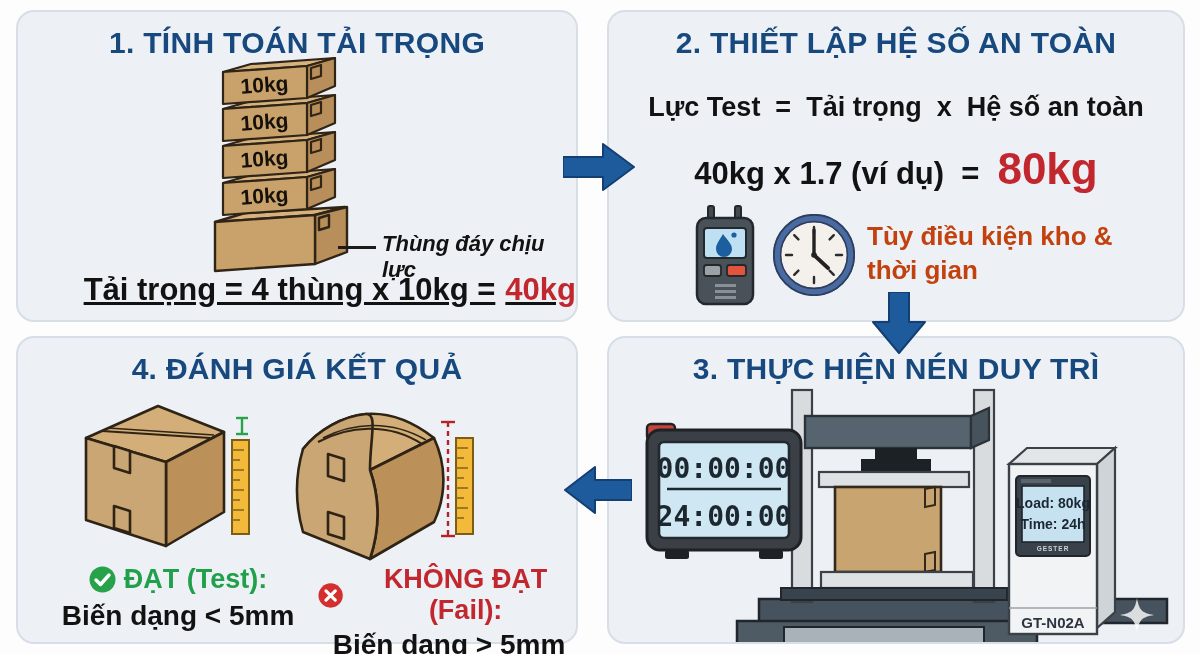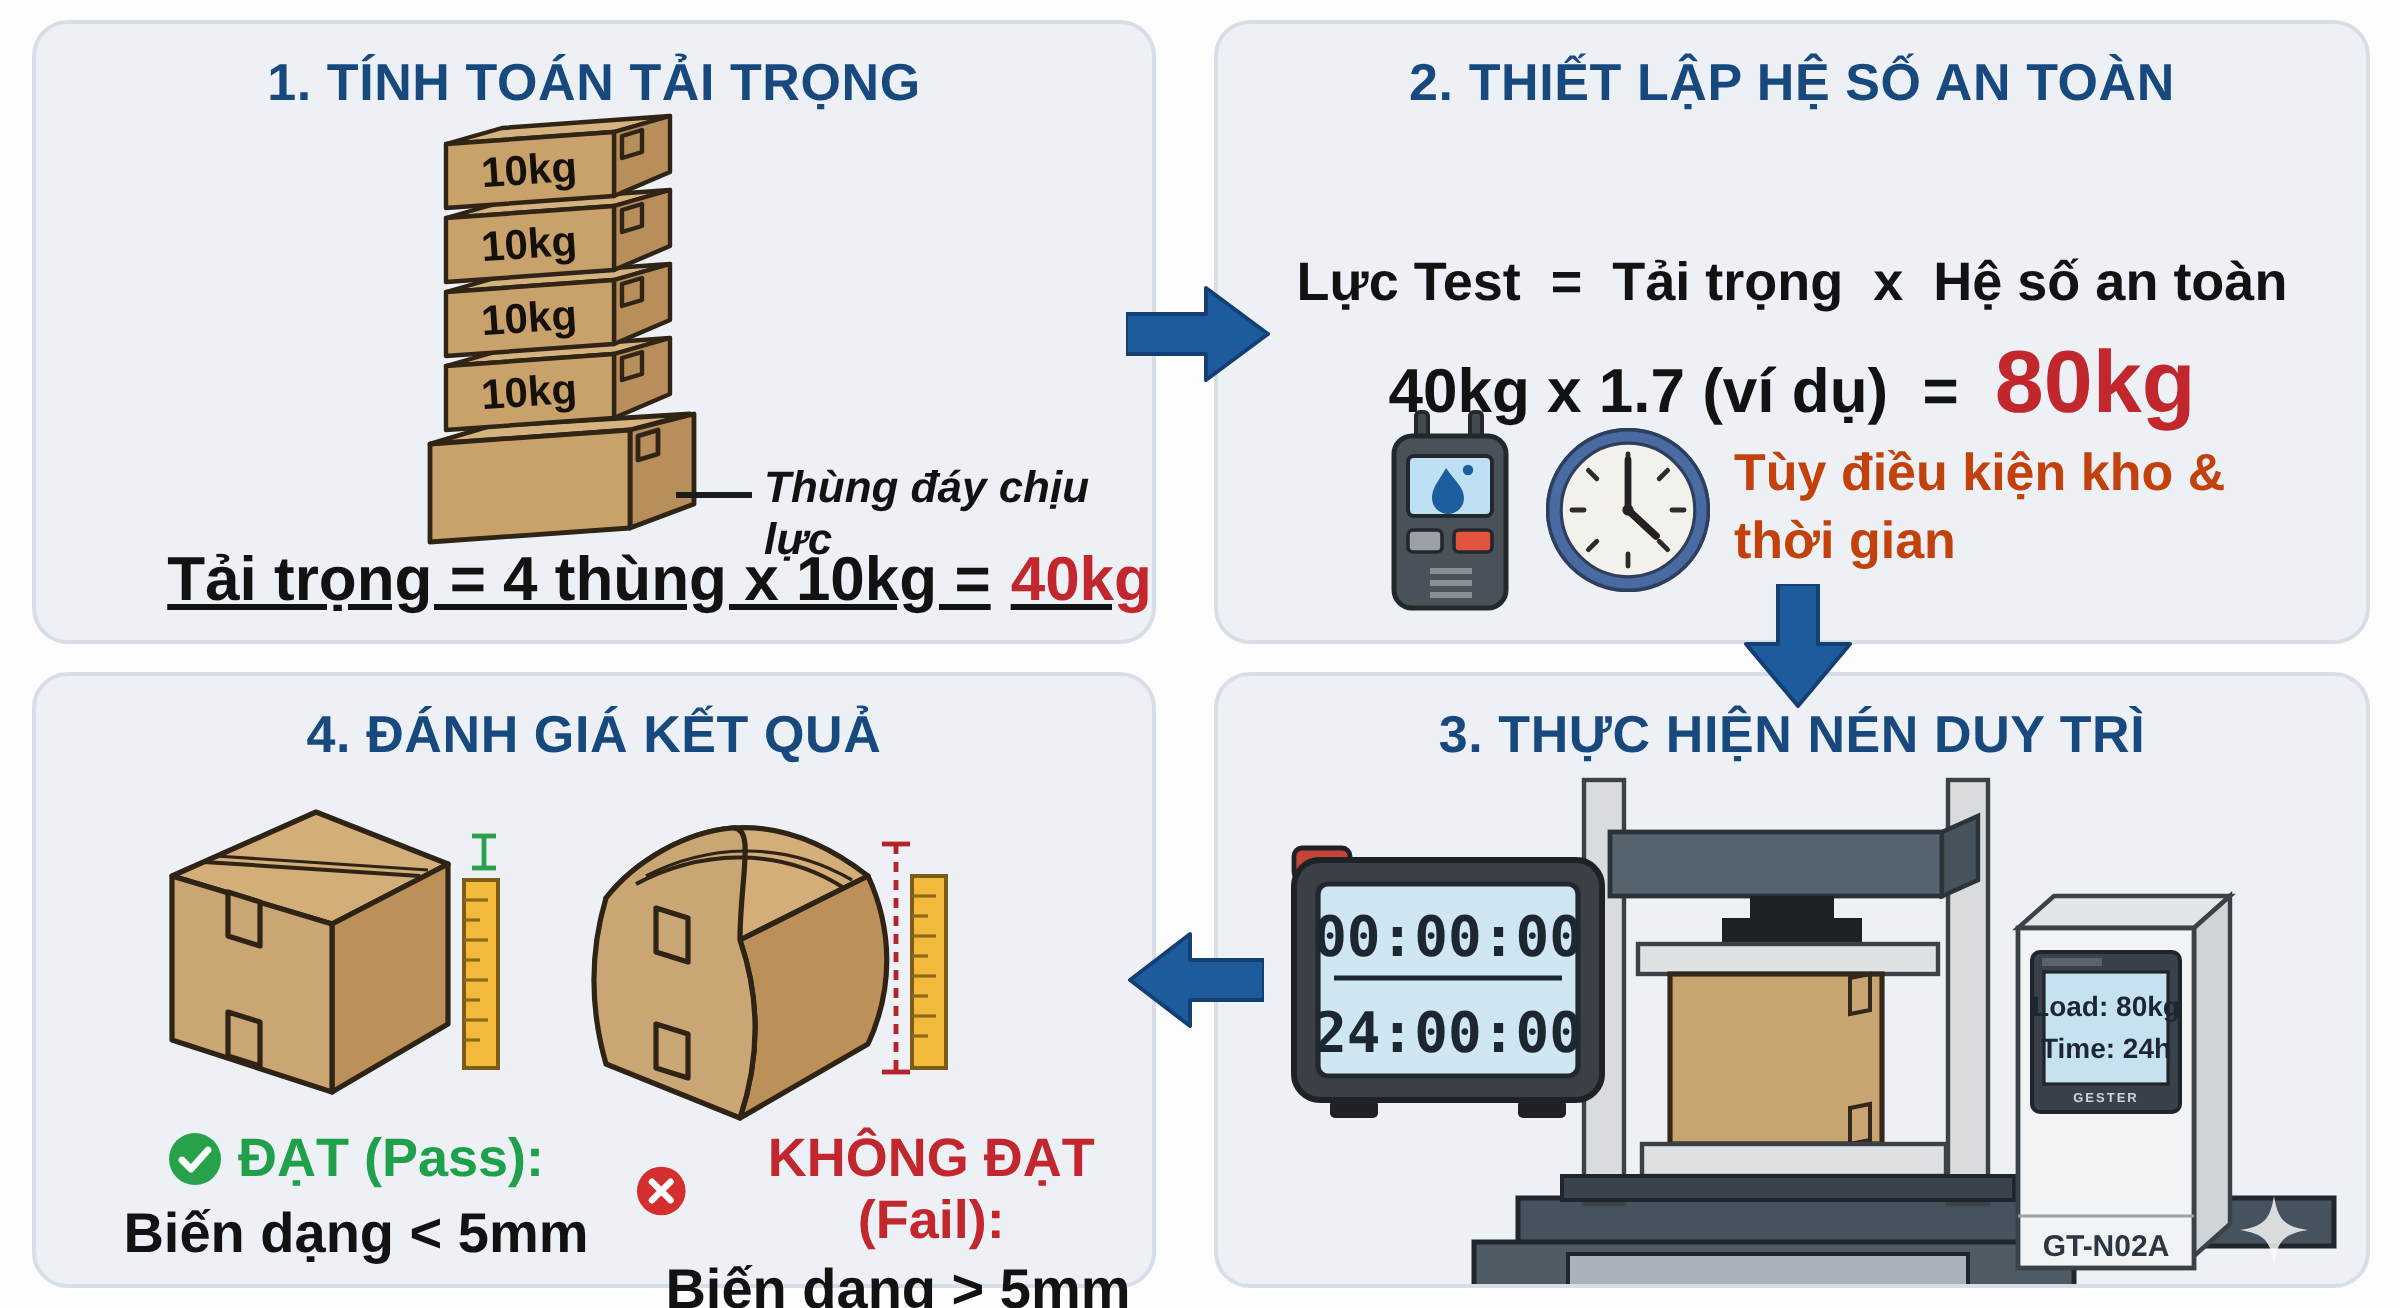--- a/index.html
+++ b/index.html
@@ -6,22 +6,22 @@
   .canvas{position:relative;width:1200px;height:654px;background:#fdfdfd;
           font-family:"Liberation Sans",sans-serif;overflow:hidden;}
   .panel{position:absolute;background:#edf1f6;border:2px solid #d8dee7;
          border-radius:18px;box-sizing:border-box;}
   #p1{left:16px;top:10px;width:562px;height:312px;}
   #p2{left:607px;top:10px;width:578px;height:312px;}
   #p3{left:607px;top:336px;width:578px;height:308px;}
   #p4{left:16px;top:336px;width:562px;height:308px;}
   .abs{position:absolute;}
   .panel-title{position:absolute;top:14px;left:0;width:100%;text-align:center;
-               font-size:26px;font-weight:bold;color:#17497e;letter-spacing:.3px;}
-  .blacktext{color:#121212;font-weight:bold;margin-top:34px;}
+               font-size:30px;font-weight:bold;color:#17497e;letter-spacing:.3px;}
+  .blacktext{color:#121212;font-weight:bold;}
   .red{color:#c1272d;}
   .green{color:#21a04b;}
   .keep-spaces{white-space:pre;}
   
   .callout-line{left:320px;top:234px;width:38px;height:0;border-top:3px solid #1c1c1c;}
   .callout-text{left:364px;top:219px;font-size:22px;font-weight:bold;color:#121212;font-style:italic;}
   .p1-formula{left:0;bottom:12px;width:100%;text-align:right;font-size:31px;text-decoration:underline;}
   .p1-formula .res{margin-left:10px;}
   
   .p2-formula{left:0;top:80px;width:100%;text-align:center;font-size:27px;}
@@ -266,21 +266,21 @@
         </g>
       </g>
     </svg>
 
     <div class="abs result-col" style="left:10px;width:300px;">
       <div class="result-label green">
         <svg width="27" height="27" viewBox="0 0 27 27">
           <circle cx="13.5" cy="13.5" r="13" fill="#27a24a"></circle>
           <path d="M7,14 L11.5,18.5 L20,9" fill="none" stroke="#fff" stroke-width="3.4" stroke-linecap="round" stroke-linejoin="round"></path>
         </svg>
-        <span>ĐẠT (Pass):</span>
+        <span>ĐẠT (Test):</span>
       </div>
       <div class="result-detail">Biến dạng &lt; 5mm</div>
     </div>
 
     <div class="abs result-col" style="left:300px;width:262px;">
       <div class="result-label red">
         <svg width="27" height="27" viewBox="0 0 27 27">
           <circle cx="13.5" cy="13.5" r="13" fill="#d32f2f"></circle>
           <path d="M8.5,8.5 L18.5,18.5 M18.5,8.5 L8.5,18.5" stroke="#fff" stroke-width="3.4" stroke-linecap="round"></path>
         </svg>

